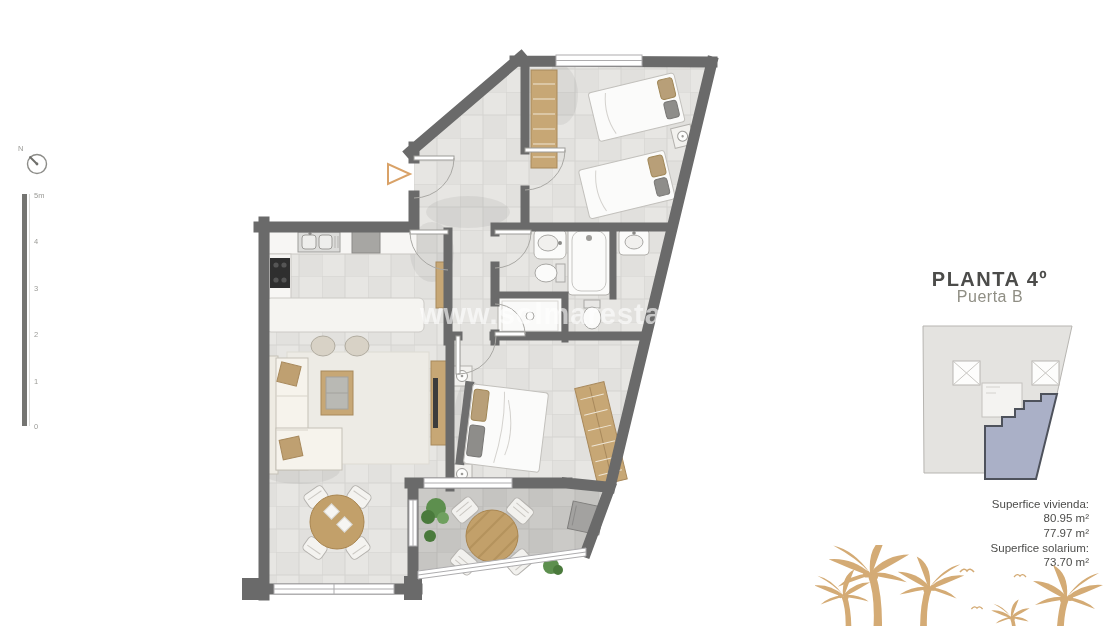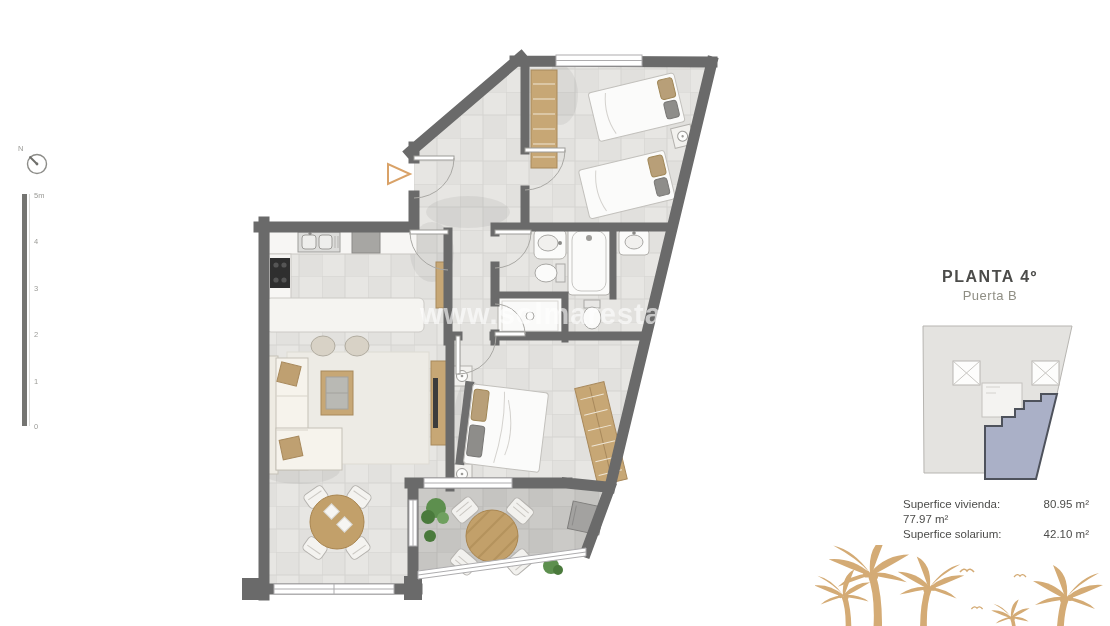--- a/index.html
+++ b/index.html
@@ -1,25 +1,25 @@
 <!DOCTYPE html>
 <html><head>
 <meta charset="utf-8">
 <style>
   html,body{margin:0;padding:0;background:#ffffff;}
   body{width:1110px;height:626px;position:relative;overflow:hidden;
        font-family:"Liberation Sans",sans-serif;color:#4d4d4b;}
   .abs{position:absolute;}
   
   .panel-title{left:885px;top:268px;width:210px;text-align:center;
-    font-size:16px;font-weight:bold;letter-spacing:1.5px;color:#4c4c4a;}
+    font-size:20px;font-weight:bold;letter-spacing:1.5px;color:#4c4c4a;}
   .panel-sub{left:885px;top:288px;width:210px;text-align:center;
-    font-size:13px;color:#8f8e84;letter-spacing:.5px;}
+    font-size:16px;color:#8f8e84;letter-spacing:.5px;}
   .areas{left:903px;top:497px;width:186px;font-size:11.5px;line-height:14px;color:#4c4c4a;}
-  .area-row{display:flex;justify-content:space-between;align-items:flex-end;margin-bottom:1px;}
+  .area-row{display:flex;justify-content:space-between;align-items:flex-end;margin-bottom:1px;flex-direction:column;}
   .area-row .lbl{max-width:126px;}
   .area-row .val{white-space:nowrap;text-align:right;}
   svg text{font-family:"Liberation Sans",sans-serif;}
 </style>
 </head>
 <body>
 
 <svg class="abs" style="left:12px;top:138px" width="44" height="44" viewBox="0 0 44 44">
   <text x="6" y="13" font-size="7.5" fill="#9a9a96">N</text>
   <circle cx="25" cy="26" r="9.5" fill="#ffffff" stroke="#8c8c88" stroke-width="1.4"></circle>
@@ -337,21 +337,21 @@
 <div class="abs areas">
   <div class="area-row">
     <span class="lbl">Superfice vivienda:</span>
     <span class="val">80.95 m²</span>
   </div>
   <div class="area-row">
     <span class="val">77.97 m²</span>
   </div>
   <div class="area-row">
     <span class="lbl">Superfice solarium:</span>
-    <span class="val">42.10 m²</span>
+    <span class="val">73.70 m²</span>
   </div>
 </div>
 
 <svg class="abs" style="left:815px;top:545px" width="295" height="81" viewBox="0 0 295 81">
   <defs>
     <g id="palm" fill="#d4ab75">
       <path d="M0,0 Q-16,-14 -36,-12 Q-18,-4 -2,2 Z"></path>
       <path d="M0,0 Q-14,-20 -32,-24 Q-10,-12 0,0 Z"></path>
       <path d="M0,0 Q-2,-24 14,-32 Q6,-12 2,0 Z"></path>
       <path d="M0,0 Q14,-16 34,-16 Q14,-4 2,2 Z"></path>

